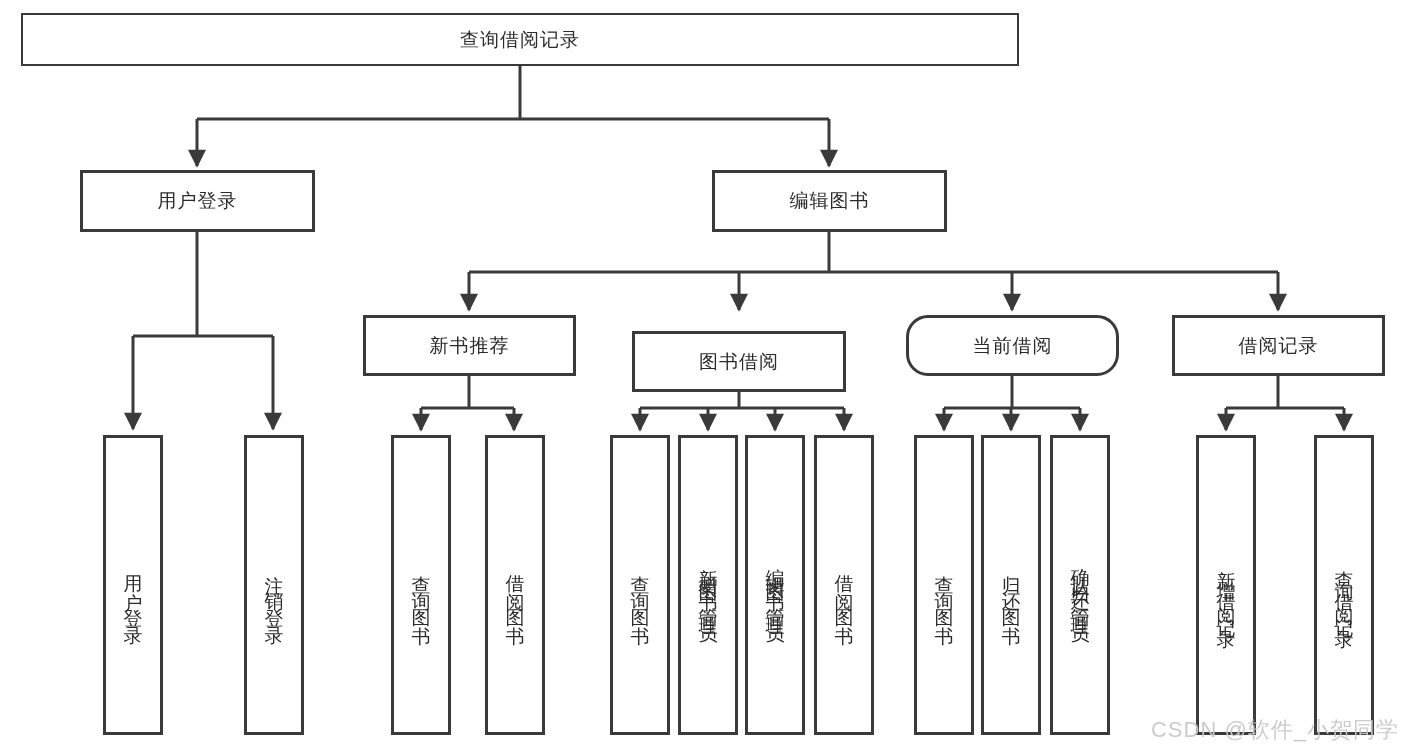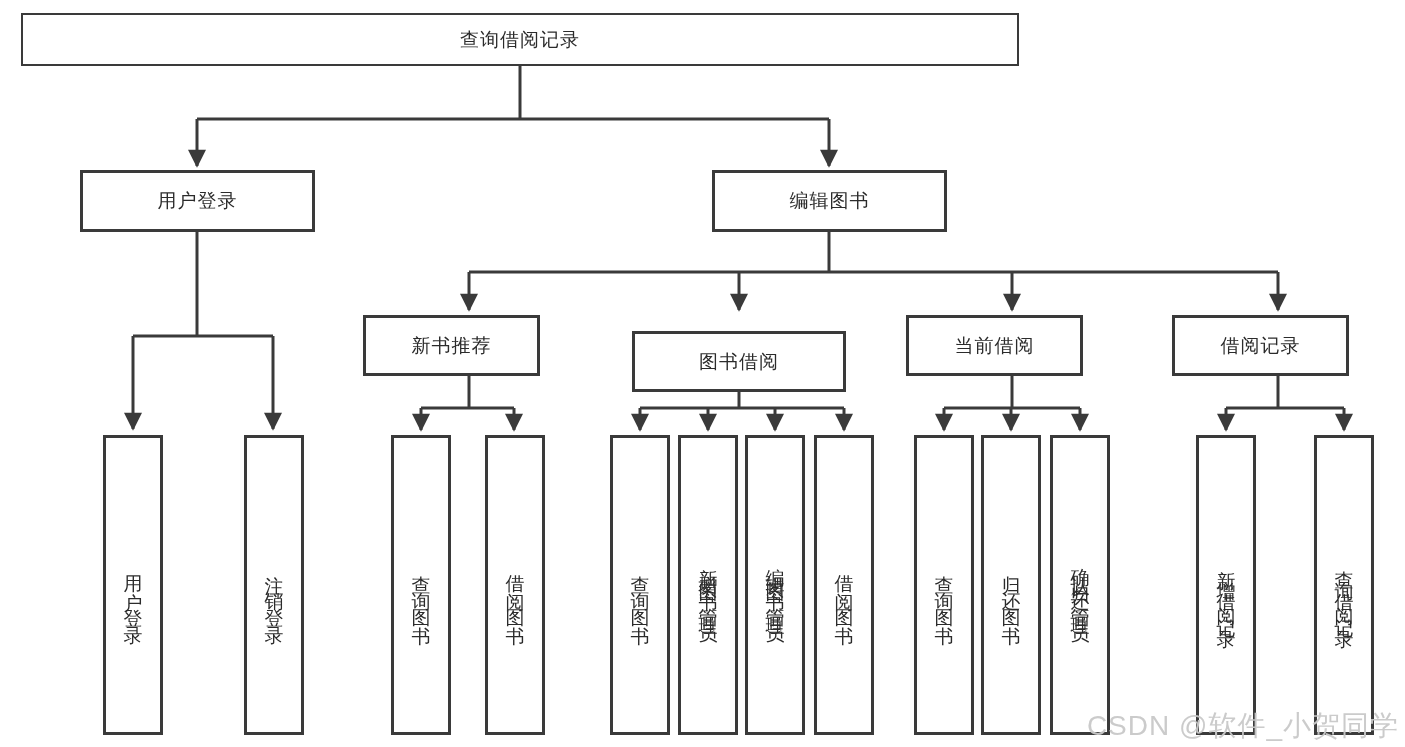--- a/index.html
+++ b/index.html
@@ -34,24 +34,24 @@
     z-index: 2;
     letter-spacing: 1px;
   }
   .node.root {
     left: 21px; top: 13px; width: 998px; height: 53px;
     border-width: 2px;
   }
   .node.lvl1 { height: 62px; top: 170px; }
   .node.login { left: 80px;  width: 235px; }
   .node.mgmt  { left: 712px; width: 235px; }
-  .node.lvl2 { height: 61px; top: 315px; width: 177px; }
+  .node.lvl2 { height: 61px; top: 315px; width: 213px; }
   .node.g0 { left: 363px; }
   .node.g1 { left: 632px; width: 214px; margin-top: 16px; }
-  .node.g2 { left: 906px; }
+  .node.g2 { left: 906px; border-radius: 22px; }
   .node.g3 { left: 1172px; }
   .node.leaf {
     top: 435px; width: 60px; height: 300px;
   }
   .vtext {
     writing-mode: vertical-lr;
     text-orientation: mixed;
     white-space: nowrap;
     color: #2b2b2b;
     font-size: 19px;
@@ -71,21 +71,21 @@
   .lf-g2a { left: 914px; }
   .lf-g2b { left: 981px; }
   .lf-g2c { left: 1050px; }
   .lf-g3a { left: 1196px; }
   .lf-g3b { left: 1314px; }
   .watermark {
     position: absolute;
     right: 6px;
     bottom: 2px;
     z-index: 3;
-    font-size: 28px;
+    font-size: 22px;
     color: #c9c9c9;
     letter-spacing: 1px;
     opacity: 0.95;
     user-select: none;
   }
 </style>
 </head>
 <body>
 
 <div id="canvas">

